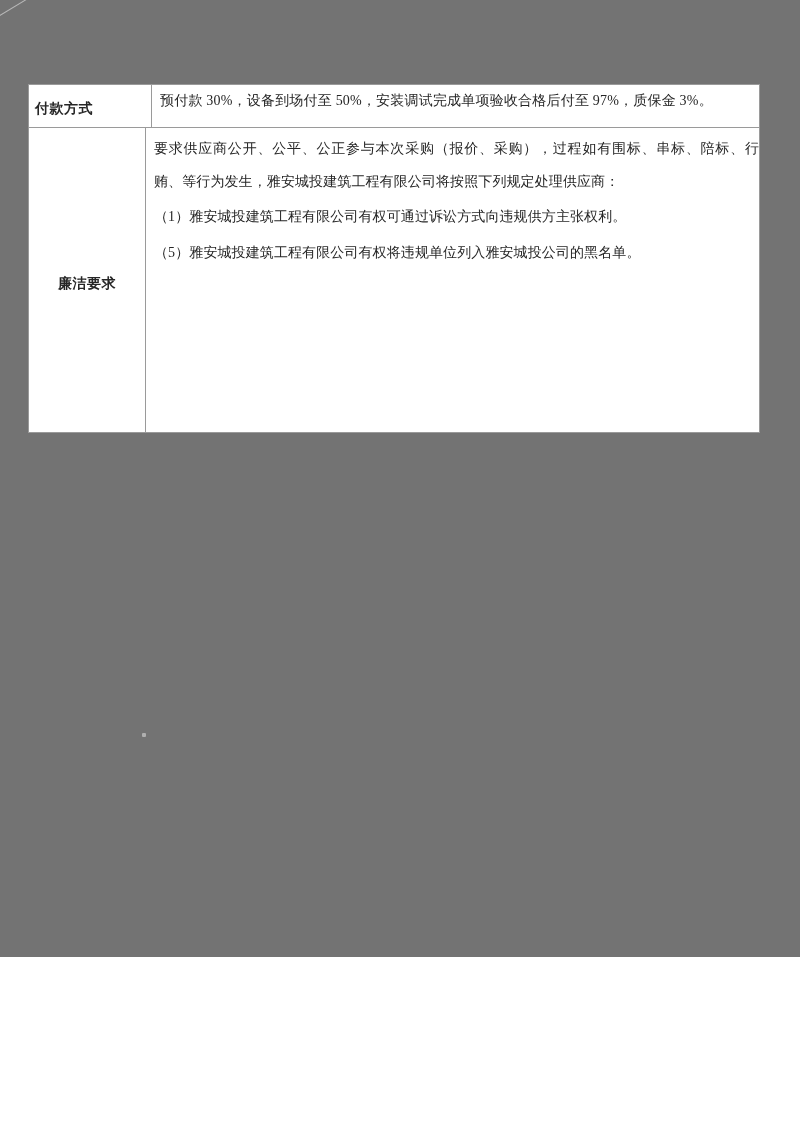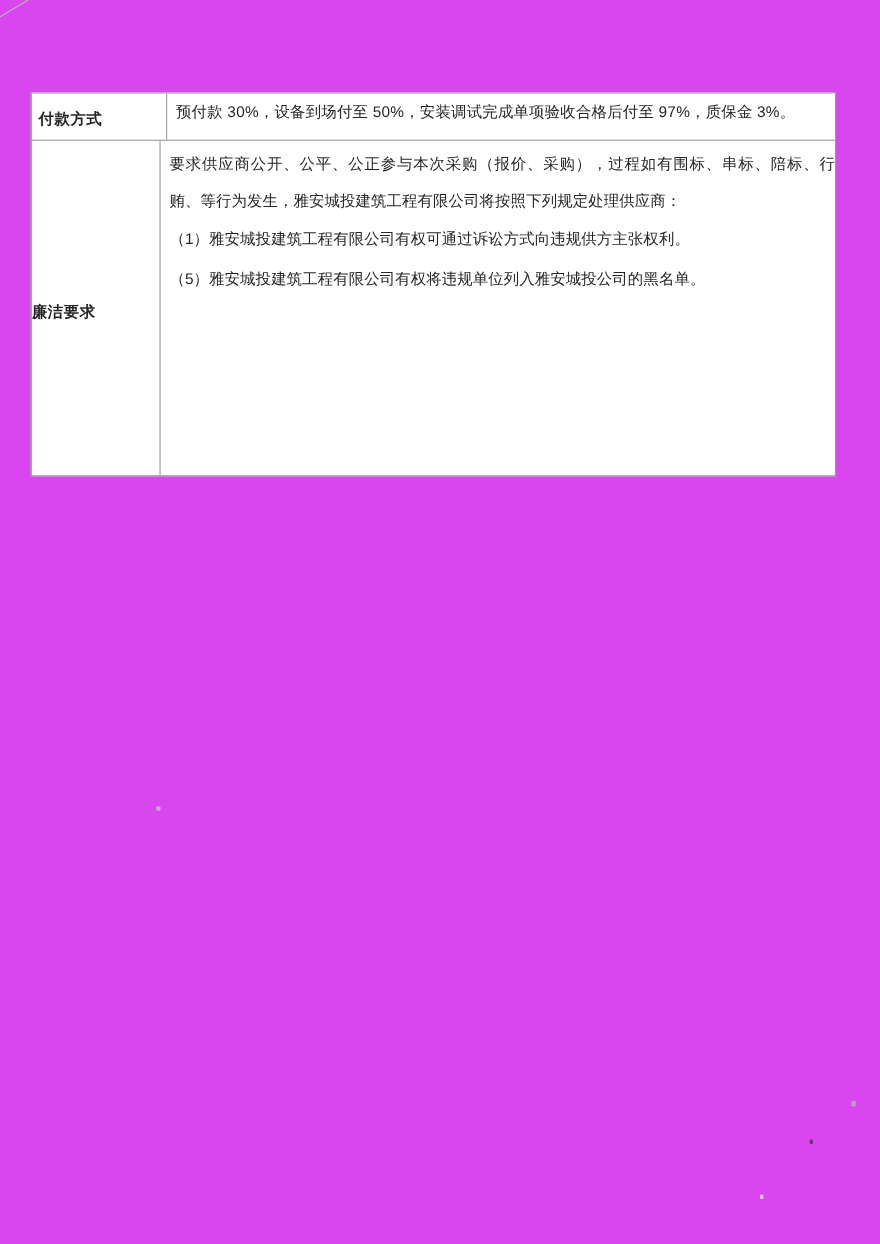--- a/index.html
+++ b/index.html
@@ -3,24 +3,24 @@
 <meta charset="utf-8">
 <style>
   html, body {
     margin: 0;
     padding: 0;
     background: #ffffff;
   }
   .page {
     position: relative;
     width: 800px;
-    height: 1131px;
-    background: #d946ef;
+    height: 957px;
+    background: #737373;
     overflow: hidden;
-    font-family: Liberation Sans, sans-serif;
+    font-family: Liberation Serif, serif;
     color: #262626;
   }
 
   
   .doc-table {
     position: absolute;
     left: 28px;
     top: 84px;
     width: 730px;
     border: 1px solid #9a9a9a;
@@ -42,20 +42,21 @@
     font-weight: bold;
     display: flex;
     align-items: center;
     letter-spacing: 0.5px;
   }
   .label-left {
     padding-left: 6px;
     padding-top: 6px;
   }
   .label-center {
+    justify-content: center;
     padding-top: 8px;
   }
   .content-cell {
     flex: 1;
     overflow: hidden;
   }
   .payment-content {
     font-size: 14px;
     line-height: 20px;
     padding: 6px 6px 0 8px;

